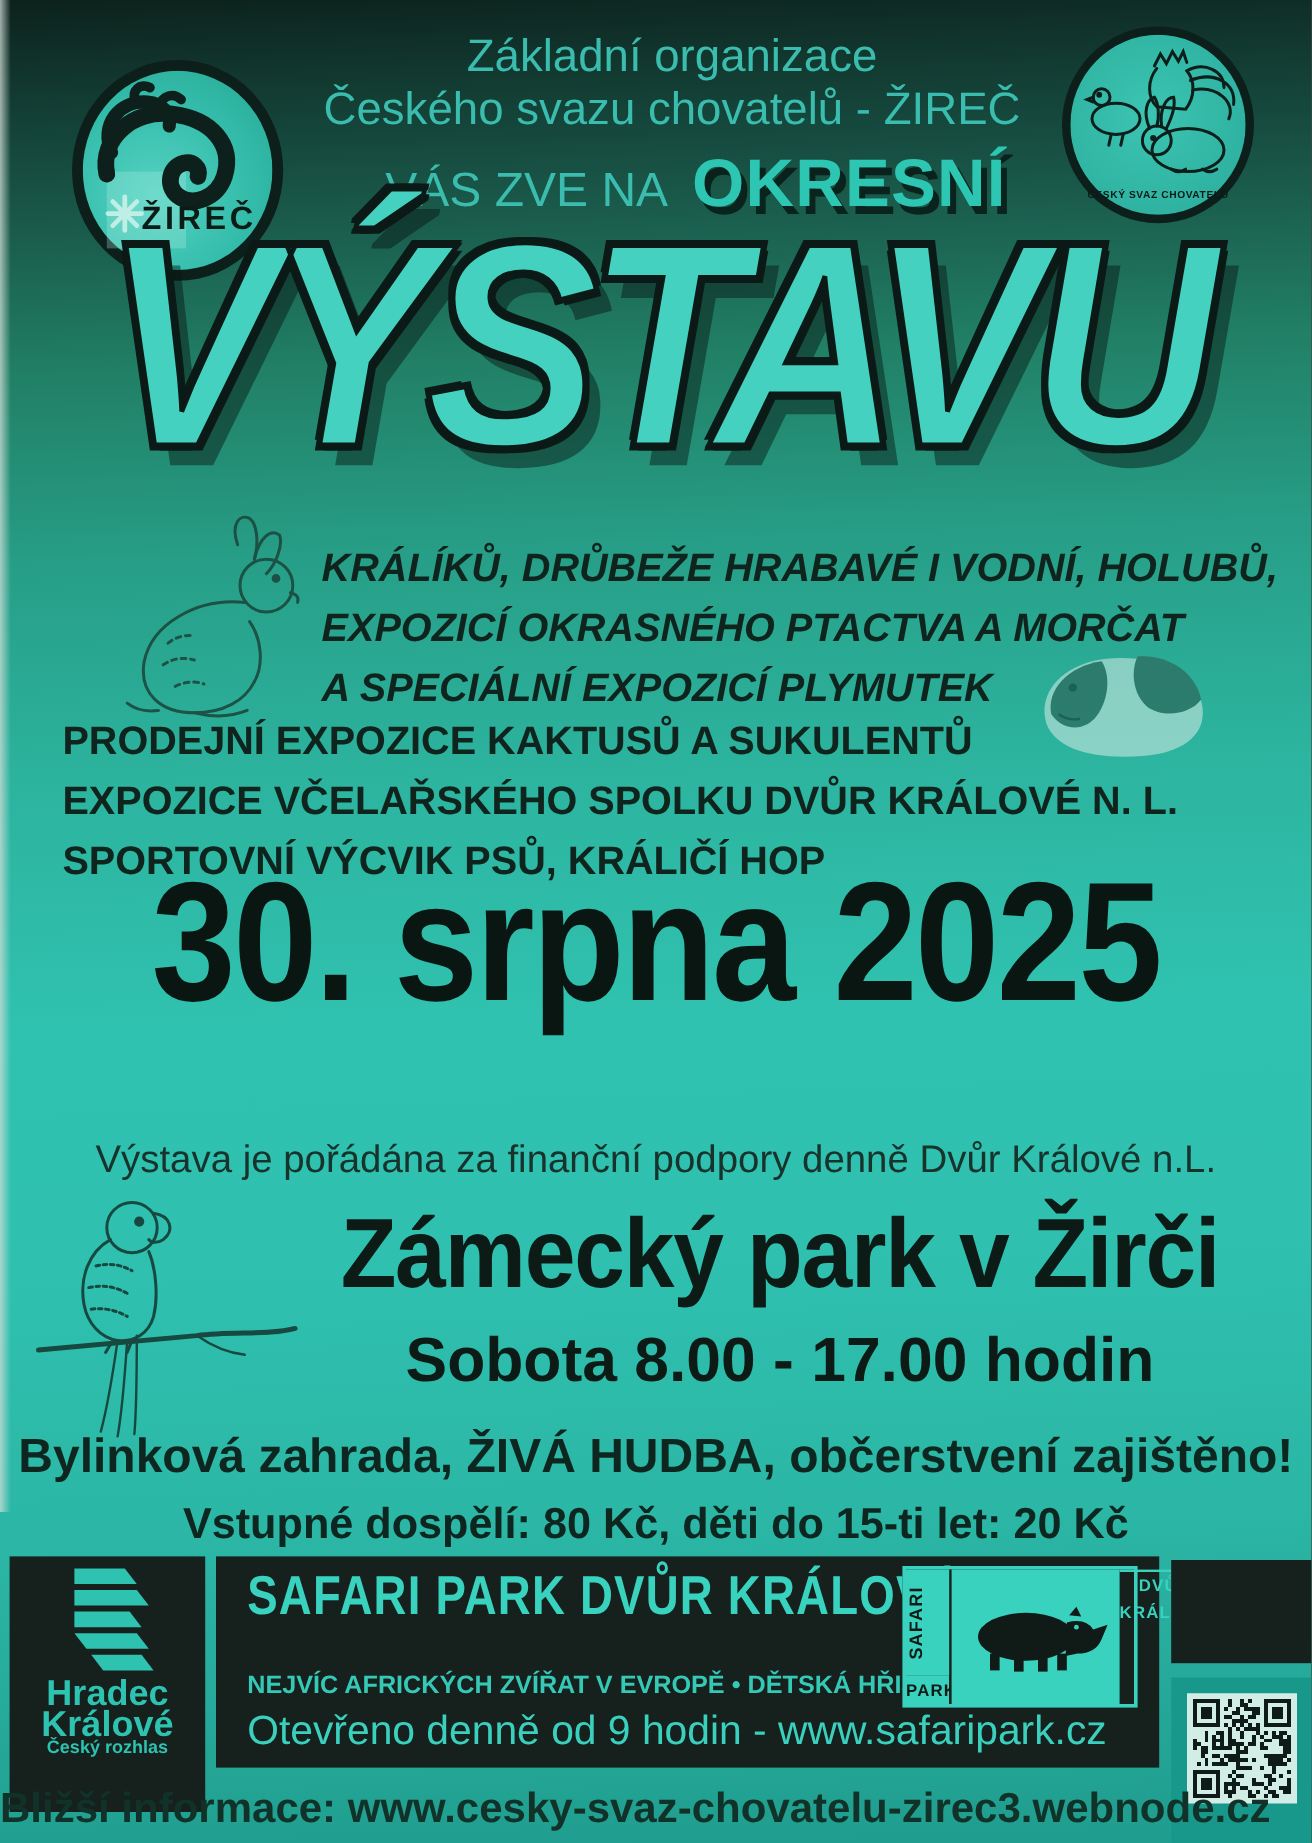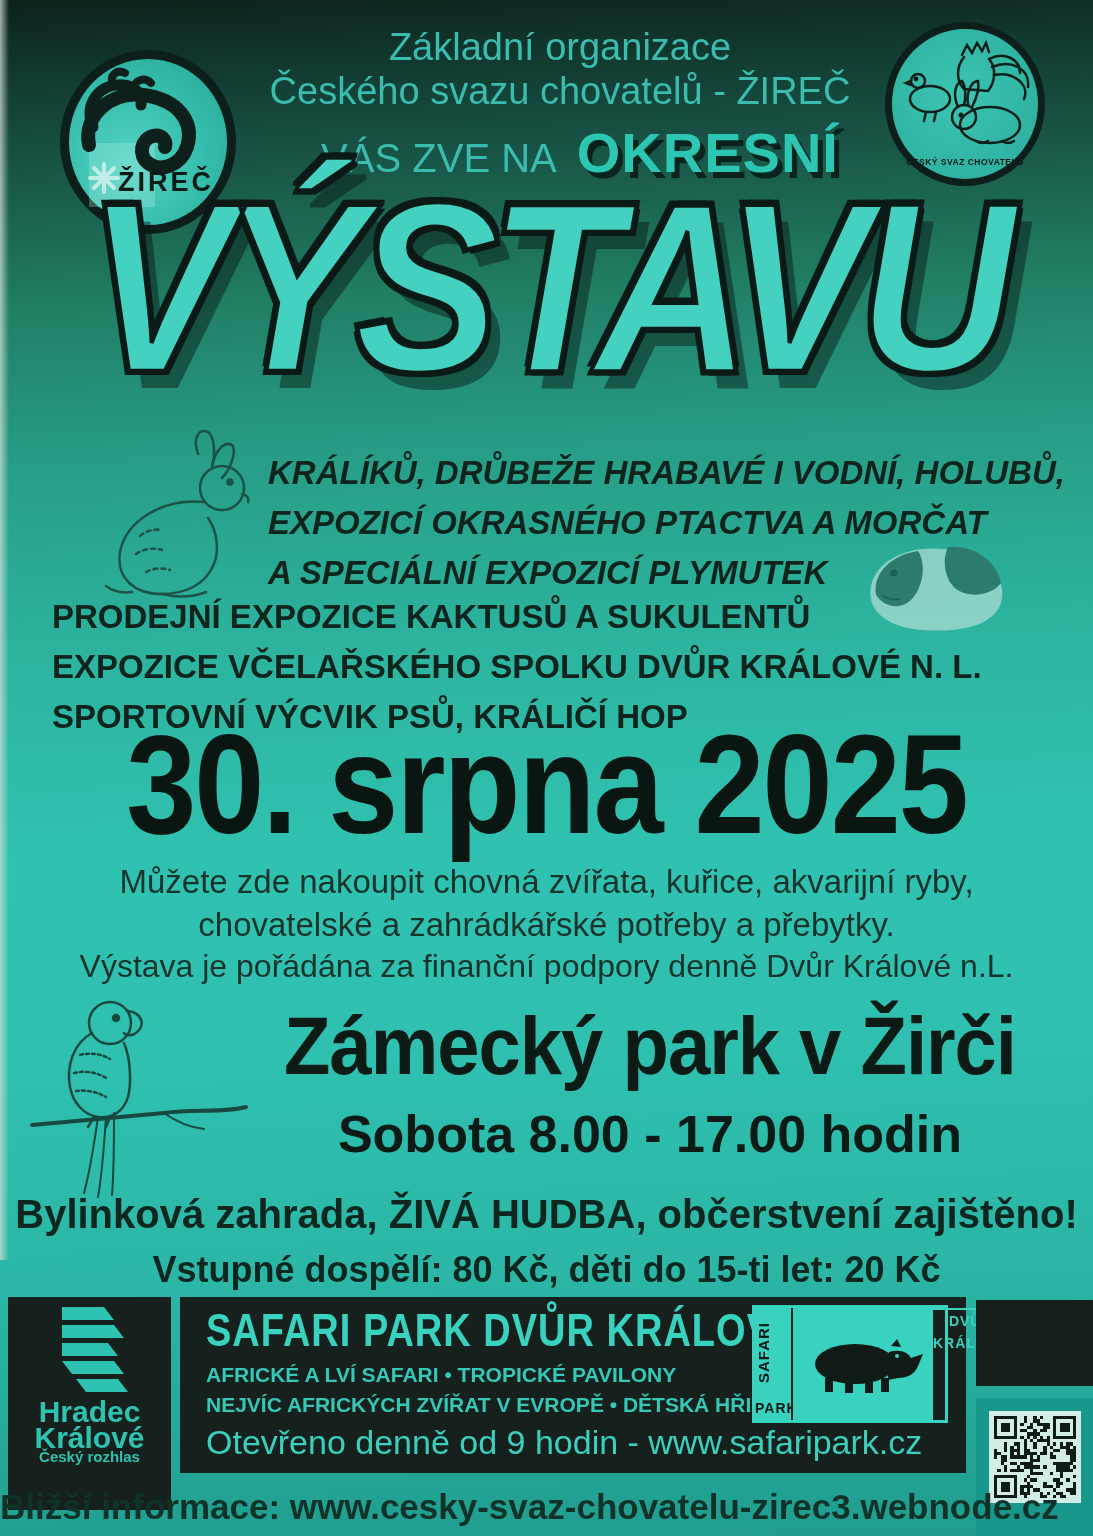--- a/index.html
+++ b/index.html
@@ -191,24 +191,20 @@
   </svg>
 
   <div class="abs ex-left">
     <div class="nowrap">PRODEJNÍ EXPOZICE KAKTUSŮ A SUKULENTŮ</div>
     <div class="nowrap">EXPOZICE VČELAŘSKÉHO SPOLKU DVŮR KRÁLOVÉ N. L.</div>
     <div class="nowrap">SPORTOVNÍ VÝCVIK PSŮ, KRÁLIČÍ HOP</div>
   </div>
 
   <div class="abs date nowrap">30. srpna 2025</div>
 
-  <div class="abs info">
-    <div>Můžete zde nakoupit chovná zvířata, kuřice, akvarijní ryby,</div>
-    <div>chovatelské a zahrádkářské potřeby a přebytky.</div>
-  </div>
 
   <div class="abs support nowrap">Výstava je pořádána za finanční podpory denně Dvůr Králové n.L.</div>
 
   <svg class="abs sketch" width="235" height="215" viewBox="0 0 235 215" style="left:14px;top:985px;">
     <g fill="none" stroke="#13352d" stroke-width="2.5" stroke-linecap="round">
       <path d="M18,140 L150,128 M150,128 C180,124 210,128 232,122" stroke-width="4"></path>
       <path d="M150,128 q20,14 40,16" stroke-width="2"></path>
       <circle cx="96" cy="38" r="21"></circle>
       <circle cx="102" cy="33" r="3" fill="#13352d"></circle>
       <path d="M114,26 C128,28 132,40 122,48 C118,51 112,51 110,48"></path>
@@ -234,21 +230,20 @@
         <polygon points="34,74 76,74 86,87 44,87"></polygon>
       </g>
     </svg>
     <div class="abs radio-city" style="top:100px;">Hradec</div>
     <div class="abs radio-city" style="top:126px;">Králové</div>
     <div class="abs radio-station">Český rozhlas</div>
   </div>
 
   <div class="abs safari-box">
     <div class="abs safari-title">SAFARI PARK DVŮR KRÁLOVÉ</div>
-    <div class="abs safari-f1">AFRICKÉ A LVÍ SAFARI   •   TROPICKÉ PAVILONY</div>
     <div class="abs safari-f2">NEJVÍC AFRICKÝCH ZVÍŘAT V EVROPĚ   •   DĚTSKÁ HŘIŠTĚ XXL</div>
     <div class="abs safari-open">Otevřeno denně od 9 hodin - www.safaripark.cz</div>
     <div class="abs safari-logo">
       <div class="sl-left">
         <div class="sl-vert">SAFARI</div>
         <div class="sl-park">PARK</div>
       </div>
       <div class="sl-main">
         <div class="sl-rhino">
           <svg width="140" height="60" viewBox="0 0 140 60">

